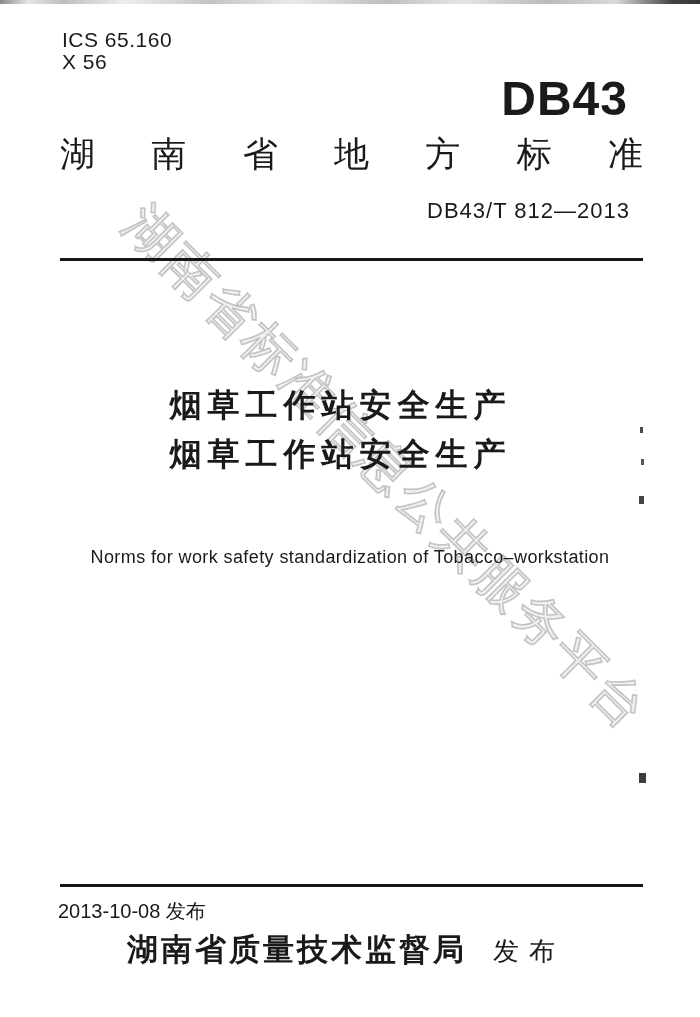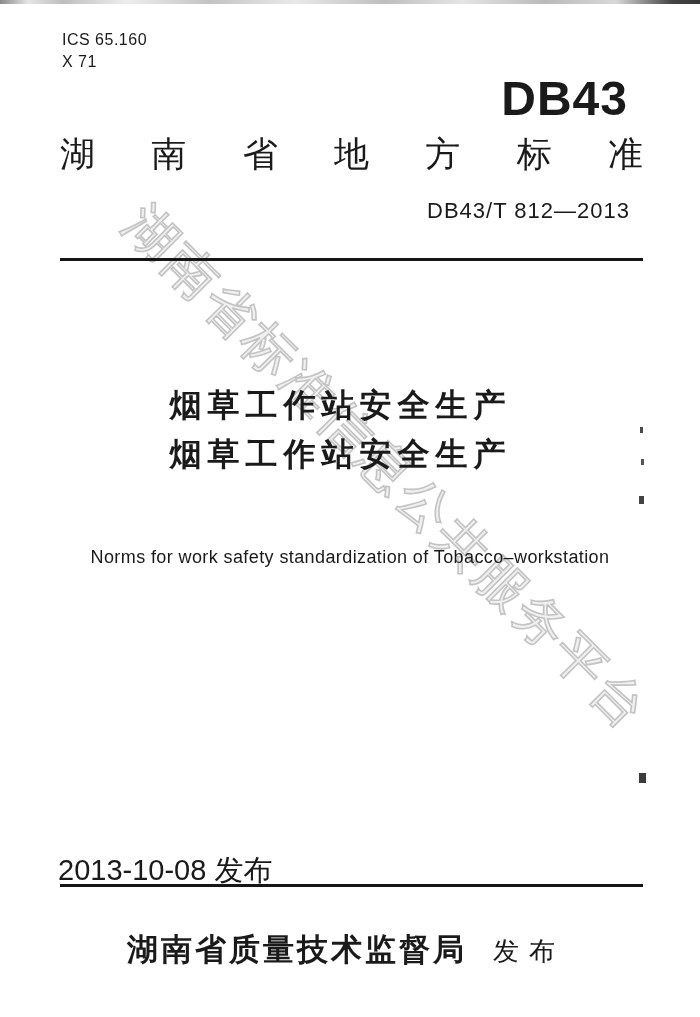--- a/index.html
+++ b/index.html
@@ -37,21 +37,21 @@
     transform: rotate(45deg);
     transform-origin: 0 0;
     color: rgba(205,205,205,0.30);
     -webkit-text-stroke: 1.6px rgba(186,186,186,0.85);
     z-index: 0;
     font-family: "Liberation Sans", "DejaVu Sans", sans-serif;
   }
   .content { position: relative; z-index: 1; }
   .ics-block {
     position: absolute; left: 62px; top: 29px;
-    font-size: 16px; line-height: 22px; letter-spacing: 0.5px;
+    font-size: 21px; line-height: 22px; letter-spacing: 0.5px;
   }
   .logo {
     position: absolute; right: 72px; top: 68px;
     font-family: Liberation Sans, sans-serif;
     font-weight: bold; font-size: 48px; line-height: 61px; letter-spacing: 1px;
   }
   .std-type {
     position: absolute; left: 60px; top: 134px; width: 583px;
     display: flex; justify-content: space-between;
     font-size: 35px; line-height: 40px; font-weight: 500;
@@ -68,23 +68,23 @@
     padding-right: 30px; box-sizing: border-box;
     text-align: center;
     font-size: 32px; line-height: 49px; font-weight: bold; letter-spacing: 6px;
   }
   .subtitle-block {
     position: absolute; left: 30px; top: 497px; width: 640px;
     text-align: center;
     font-size: 18px; line-height: 28px; letter-spacing: 0.4px; margin-top: 46px;
   }
   .dates-row {
-    position: absolute; left: 58px; top: 857px; width: 585px;
+    position: absolute; left: 58px; top: 898px; width: 585px;
     display: flex; justify-content: space-between;
-    font-size: 29px; line-height: 26px;
+    font-size: 20px; line-height: 26px;
   }
   .publisher-row {
     position: absolute; left: 127px; top: 929px;
     white-space: nowrap;
   }
   .publisher-name {
     font-size: 31px; font-weight: bold; letter-spacing: 3px;
   }
   .publish-label {
     font-size: 26px; font-weight: 500; letter-spacing: 10px; margin-left: 26px; margin-top: 44px;
@@ -97,21 +97,21 @@
 
   <div class="scan-edge-top"></div>
   <div class="scan-specks"></div>
 
   <div class="watermark">湖南省标准信息公共服务平台</div>
 
   <div class="content">
 
     <div class="ics-block">
       <div>ICS 65.160</div>
-      <div>X 71</div>
+      <div>X 56</div>
     </div>
 
     <div class="logo">DB43</div>
 
     <div class="std-type">
       <span>湖</span>
       <span>南</span>
       <span>省</span>
       <span>地</span>
       <span>方</span>

